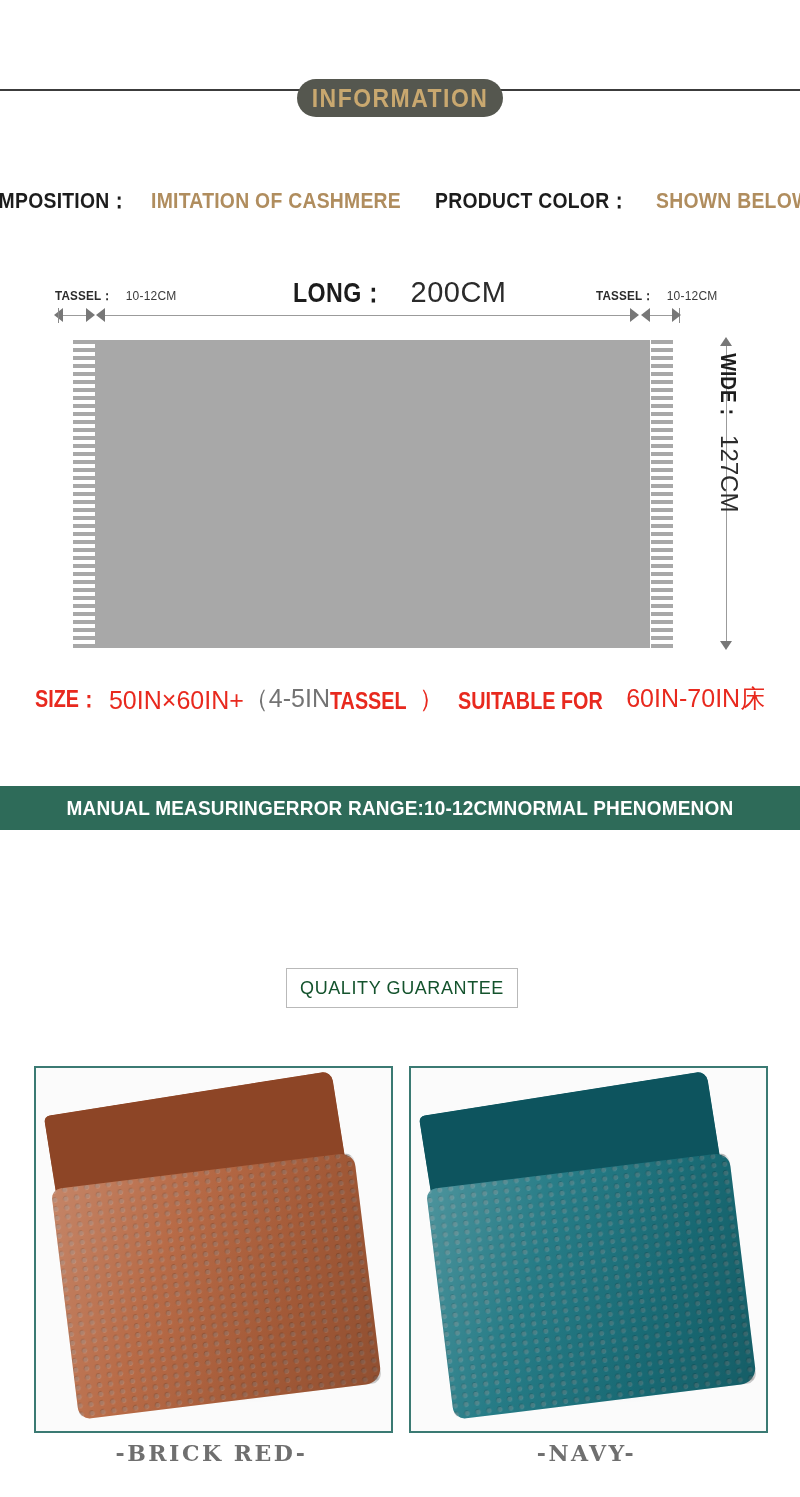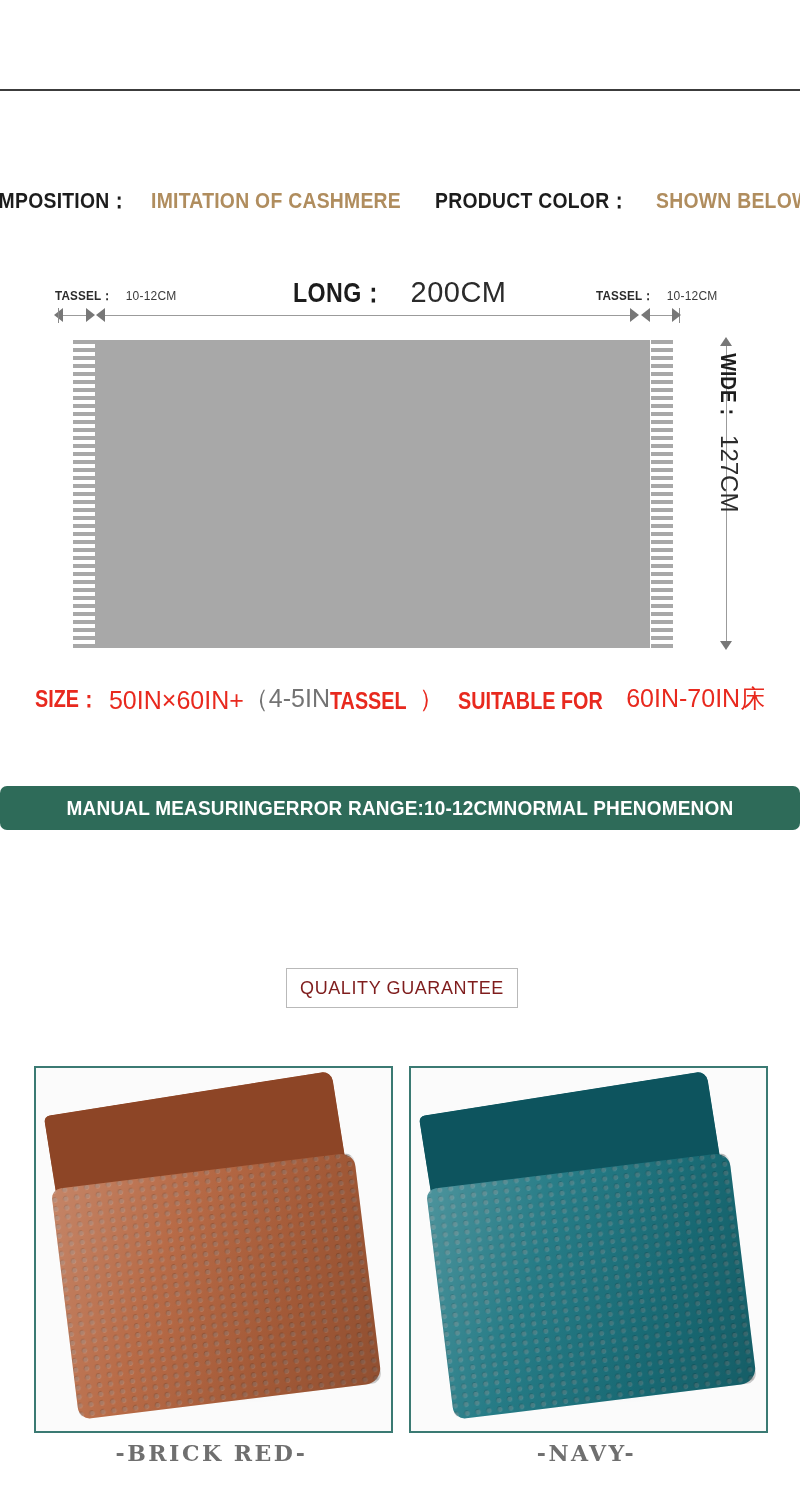--- a/index.html
+++ b/index.html
@@ -129,41 +129,41 @@
     transform:scaleX(.86);transform-origin:left center;
   }
   .size-row .rl{
     color:#e8291e;font-size:25px;font-weight:300;
     font-family:"Liberation Sans",sans-serif;
   }
 
   
   .banner{
     position:absolute;left:0;top:786px;width:800px;height:44px;background:#2e6b59;
-    display:flex;align-items:center;justify-content:center;border-radius:7px;
+    display:flex;align-items:center;justify-content:center;
   }
   .banner span{
     color:#ffffff;font-size:20px;font-weight:bold;letter-spacing:.2px;
     font-family:"Liberation Sans Narrow","Liberation Sans",sans-serif;
     transform:scaleX(.95);white-space:nowrap;
   }
 
   
   .cd-title{
     position:absolute;left:0;top:884px;width:800px;text-align:center;
     font-size:52px;font-weight:bold;color:#111;letter-spacing:.5px;
     font-family:"Liberation Sans Narrow","Liberation Sans",sans-serif;
   }
   .cd-title span{display:inline-block;transform:scaleX(.82);}
   .qg-box{
     position:absolute;left:286px;top:968px;width:230px;height:38px;
     border:1px solid #b9b9b9;display:flex;align-items:center;justify-content:center;
   }
   .qg-box span{
-    font-size:18px;color:#7f1d1d;letter-spacing:.6px;font-weight:300;
+    font-size:18px;color:#14532d;letter-spacing:.6px;font-weight:300;
     font-family:"Liberation Sans",sans-serif;
   }
 
   
   .swatches{position:absolute;left:0;top:1066px;width:800px;height:400px;}
   .sw{position:absolute;top:0;width:355px;height:363px;
       border:2px solid #3b7a73;background:#fff;overflow:hidden;}
   .sw-left{left:34px;}
   .sw-right{left:409px;}
 
@@ -210,20 +210,23 @@
   .sw-label-left{left:34px;}
   .sw-label-right{left:409px;}
 </style>
 </head>
 <body>
 
 <div class="page">
 
   <div class="info-header">
     <div class="info-rule"></div>
+  </div>
+  <div class="info-pill">
+    <span>INFORMATION</span>
   </div>
 
   <div class="comp-row">
     <div class="comp-label">COMPOSITION：</div>
     <div class="comp-gap-sm"></div>
     <div class="comp-value" style="color: rgb(176, 141, 94);">IMITATION OF CASHMERE</div>
     <div class="comp-gap-lg"></div>
     <div class="comp-label">PRODUCT COLOR：</div>
     <div class="comp-gap-sm"></div>
     <div class="comp-value" style="color: rgb(176, 141, 94);">SHOWN BELOW</div>

